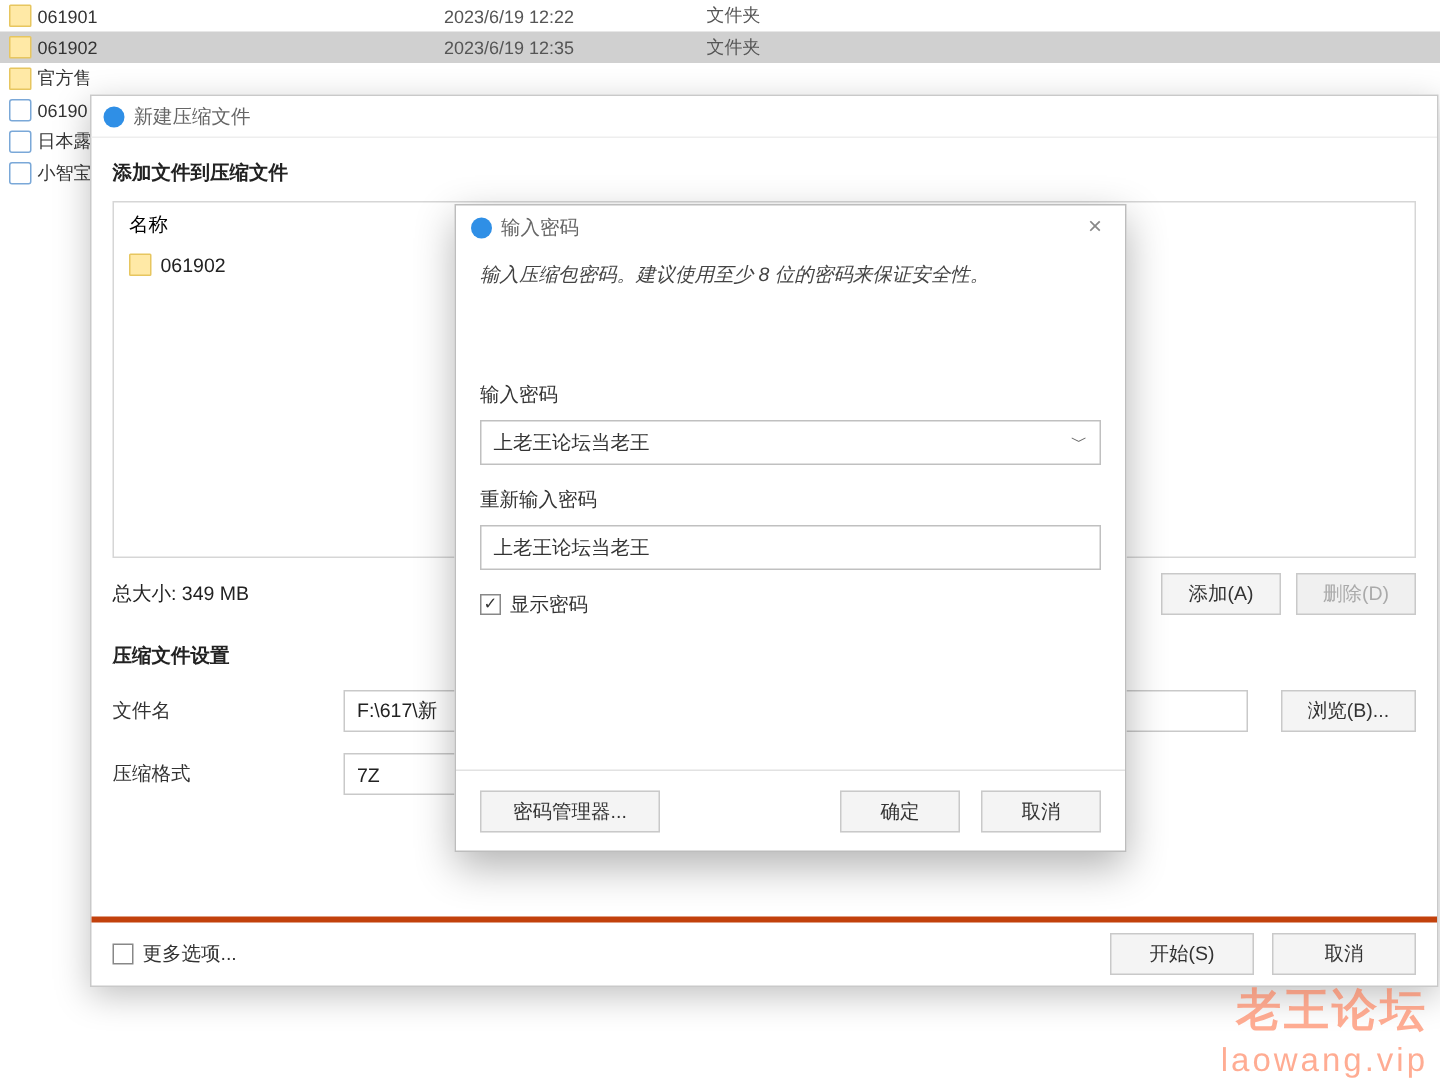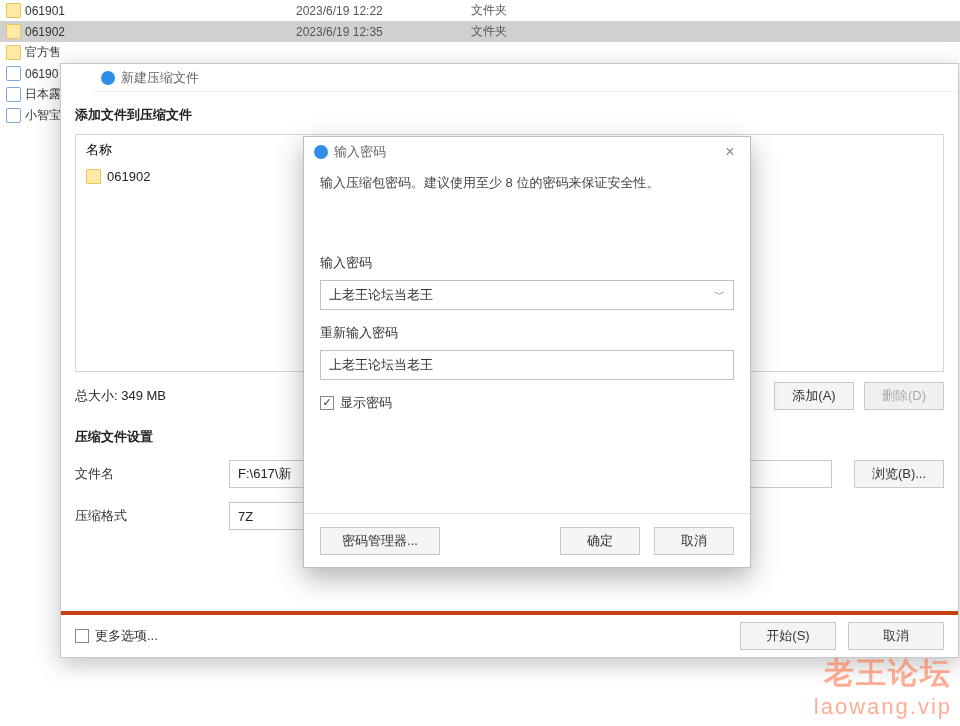--- a/index.html
+++ b/index.html
@@ -12,21 +12,21 @@
   .fb-row .date { width: 175px; color: #555; }
   .fb-row .type { width: 120px; color: #555; }
   .fb-row.sel { background: #d0d0d0; }
   .folder-ico, .url-ico, .web-ico { width: 15px; height: 15px; display: inline-block; }
   .folder-ico { background: #ffe9a6; border: 1px solid #e7c65f; border-radius: 1px; }
   .url-ico, .web-ico { border: 1px solid #7aa8d8; border-radius: 2px; background: #fff; }
   .desk { position: absolute; right: 0; top: 0; width: 74px; height: 64px; background: #0a6bb7; color: #fff; font-size: 11px; padding: 4px; }
 
   
   .dlg1 { position: absolute; left: 60px; top: 63px; right: 1px; bottom: 68px; background: #fff; border: 1px solid #c9c9c9; box-shadow: 0 6px 22px rgba(0,0,0,.25); }
-  .dlg1-title { height: 28px; display: flex; align-items: center; gap: 6px; padding: 0 8px; color: #666; font-size: 13px; border-bottom: 1px solid #eee; margin-left: 32px; }
+  .dlg1-title { height: 28px; display: flex; align-items: center; gap: 6px; padding: 0 8px; color: #666; font-size: 13px; border-bottom: 1px solid #eee; }
   .blue-dot { width: 14px; height: 14px; border-radius: 50%; background: #2f8fe6; display: inline-block; }
   .dlg1-body { padding: 8px 14px 0 14px; font-size: 13px; color: #222; }
   .sect-h { font-weight: 700; margin: 6px 0 10px 0; }
   .file-list { border: 1px solid #d6d6d6; height: 238px; padding: 6px 10px; background: #fff; }
   .file-list .hdr { color: #000000; margin-bottom: 10px; }
   .file-list .item { display: flex; align-items: center; gap: 6px; }
   .below-list { display: flex; align-items: center; justify-content: space-between; margin-top: 10px; }
   .btn { height: 28px; min-width: 80px; background: #f4f4f4; border: 1px solid #c9c9c9; font-size: 13px; color: #333; display: inline-flex; align-items: center; justify-content: center; padding: 0 14px; cursor: pointer; }
   .btn.dis { color: #aaa; background: #f0f0f0; }
   .field-row { display: flex; align-items: center; margin-top: 14px; gap: 4px; }
@@ -35,21 +35,21 @@
   .dlg1-foot { position: absolute; left: 0; right: 0; bottom: 0; border-top: 4px solid #c2410c; height: 46px; display: flex; align-items: center; padding: 0 14px; gap: 12px; justify-content: space-between; }
   .chk { display: inline-flex; align-items: center; gap: 6px; font-size: 13px; color: #333; }
   .chk-box { width: 14px; height: 14px; border: 1px solid #888; background: #fff; display: inline-flex; align-items: center; justify-content: center; font-size: 11px; color: #333; }
 
   
   .dlg2 { position: absolute; left: 303px; top: 136px; width: 448px; height: 432px; background: #fff; border: 1px solid #bdbdbd; box-shadow: 0 10px 26px rgba(0,0,0,.3); display: flex; flex-direction: column; }
   .dlg2-title { height: 30px; display: flex; align-items: center; justify-content: space-between; padding: 0 10px; color: #666; font-size: 13px; }
   .dlg2-title .l { display: flex; align-items: center; gap: 6px; }
   .x { color: #888; font-size: 16px; width: 20px; text-align: center; cursor: pointer; }
   .dlg2-body { padding: 6px 16px 0 16px; font-size: 13px; color: #333; flex: 1; }
-  .hint { color: #444; line-height: 1.6; margin-bottom: 60px; }
+  .hint { color: #444; line-height: 1.6; margin-bottom: 60px; font-style: italic; }
   .pw-lab { color: #333; margin-bottom: 8px; }
   .pwin { width: 100%; height: 30px; border: 1px solid #c0c0c0; padding: 0 8px; font-size: 13px; display: flex; align-items: center; justify-content: space-between; background: #fff; }
   .caret { color: #666; font-size: 11px; }
   .gap { height: 14px; }
   .dlg2-foot { height: 54px; border-top: 1px solid #e2e2e2; display: flex; align-items: center; padding: 0 16px; gap: 14px; }
   .dlg2-foot .spacer { flex: 1; }
   .wbtn { min-width: 120px; }
 
   .watermark { position: absolute; right: 8px; bottom: 6px; text-align: right; pointer-events: none; }
   .watermark .a { color: #ff6a3c; font-size: 30px; font-weight: 700; opacity: .55; letter-spacing: 2px; }

